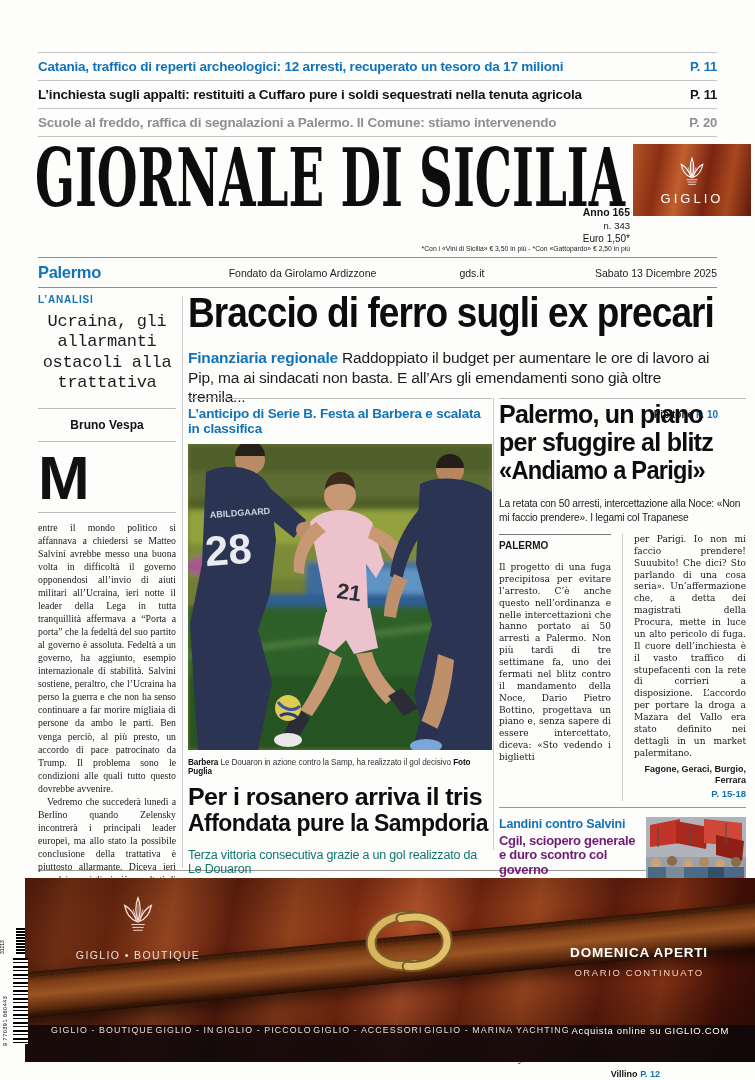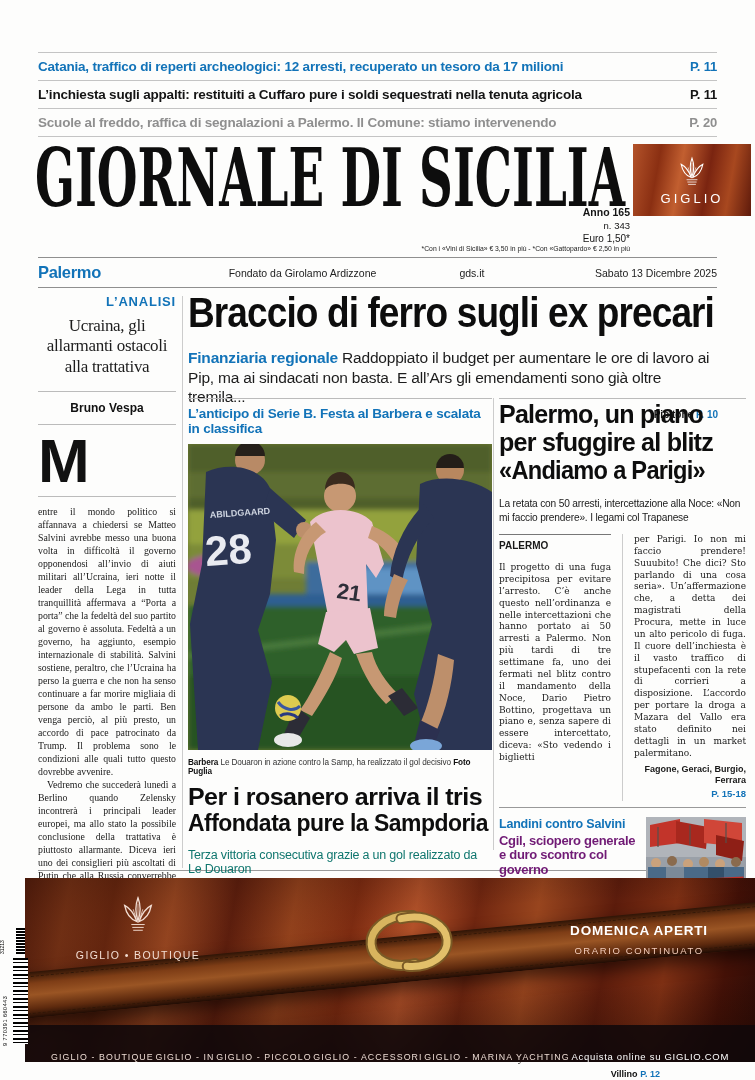--- a/index.html
+++ b/index.html
@@ -34,22 +34,22 @@
   .dl-s{width:150px;text-align:center;}
   .dl-d{width:170px;text-align:right;}
 
   
   .vline1{position:absolute;left:182px;top:296px;width:1px;height:572px;background:#ccc;}
   .vline2{position:absolute;left:493px;top:398px;width:1px;height:452px;background:#ccc;}
   .adline{position:absolute;left:38px;top:870px;width:679px;border-top:1px solid #9a9a9a;}
 
   
   .analysis{position:absolute;left:38px;top:294px;width:138px;}
-  .an-kicker{color:#1273b8;font-weight:bold;font-size:13px;letter-spacing:0.8px;text-align:right;}
-  .an-title{font-family:Liberation Serif, serif;font-size:17px;line-height:1.2;text-align:center;
+  .an-kicker{color:#1273b8;font-weight:bold;font-size:10px;letter-spacing:0.8px;text-align:left;}
+  .an-title{font-family:Liberation Mono, monospace;font-size:17px;line-height:1.2;text-align:center;
             color:#1d1d1d;margin:7px 0 14px;letter-spacing:-0.3px;}
   .an-rule{border:0;border-top:1px solid #bbb;margin:0;}
   .an-author{font-weight:bold;font-size:12px;text-align:center;margin:9px 0;}
   .an-drop{font-weight:bold;font-size:62px;line-height:0.85;margin:10px 0 8px;}
   .an-body{font-family:Liberation Serif, serif;font-size:9.8px;line-height:1.33;text-align:justify;
            color:#191919;margin-top:8px;}
   .an-body p{margin:0;}
   .an-body p + p{text-indent:9px;}
 
   
@@ -96,25 +96,25 @@
   .ad-shade{position:absolute;inset:0;background:radial-gradient(ellipse at 80% 35%,transparent 25%,rgba(18,5,2,0.5) 80%);}
   .ad-belt{position:absolute;left:-30px;top:58px;width:820px;height:46px;border-radius:26px;
     transform:rotate(-5.5deg);
     background:linear-gradient(#2e1406,#7e3d16 25%,#9a5524 50%,#5e2a0e 80%,#200c04);
     box-shadow:0 7px 16px rgba(0,0,0,0.55);}
   .ad-belt::after{content:"";position:absolute;left:12px;right:12px;top:4px;bottom:4px;
     border-top:1px dashed rgba(46,22,8,.9);border-bottom:1px dashed rgba(46,22,8,.9);border-radius:20px;}
   .ad-buckle{position:absolute;left:332px;top:28px;transform:rotate(-5deg);}
   .ad-brand{position:absolute;left:46px;top:16px;width:134px;text-align:center;color:#f2ddd3;}
   .ad-brand .lbl{font-size:10.5px;letter-spacing:1.4px;margin-top:9px;}
-  .ad-promo{position:absolute;left:526px;top:45px;width:176px;text-align:center;color:#fff;}
+  .ad-promo{position:absolute;left:526px;top:67px;width:176px;text-align:center;color:#fff;}
   .ad-promo-t{font-size:13.5px;font-weight:bold;letter-spacing:0.8px;}
   .ad-promo-s{font-size:9.5px;letter-spacing:1.6px;color:#f3cdbb;margin-top:7px;}
   .ad-strip{position:absolute;left:0;right:0;bottom:0;height:37px;background:rgba(16,8,10,0.88);
-    display:flex;align-items:flex-end;justify-content:space-between;padding:0 26px;
+    display:flex;align-items:flex-start;justify-content:space-between;padding:0 26px;
     color:#ecdbd3;font-size:8.8px;letter-spacing:1.1px;white-space:nowrap;}
   .ad-strip .online{font-size:9.5px;letter-spacing:0.7px;color:#fff;}
 
   
   .barcode{position:absolute;left:5px;top:928px;width:24px;height:118px;}
   .bars{position:absolute;right:1px;top:30px;width:15px;height:86px;
     background:repeating-linear-gradient(180deg,#000 0 2px,#fff 2px 4px,#000 4px 5px,#fff 5px 8px);}
   .bars2{position:absolute;right:4px;top:0;width:9px;height:26px;
     background:repeating-linear-gradient(180deg,#000 0 1.5px,#fff 1.5px 3px);}
   .bc-num{position:absolute;left:-3px;top:30px;height:88px;writing-mode:vertical-rl;

